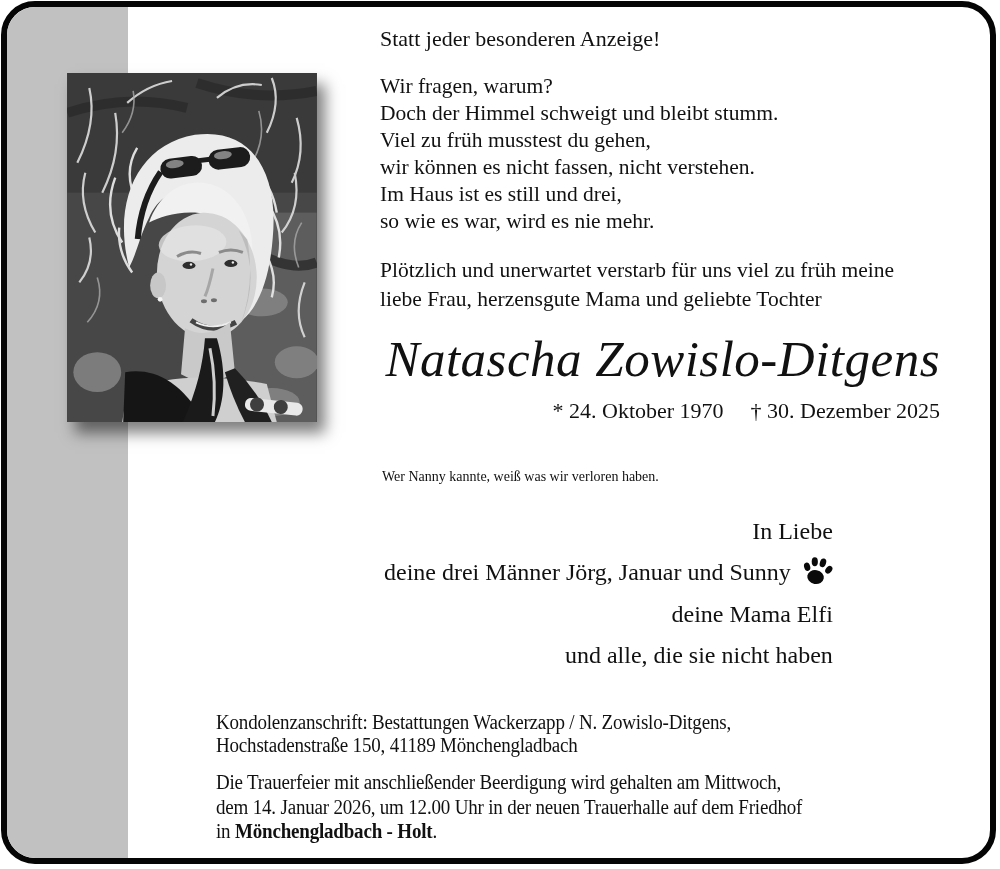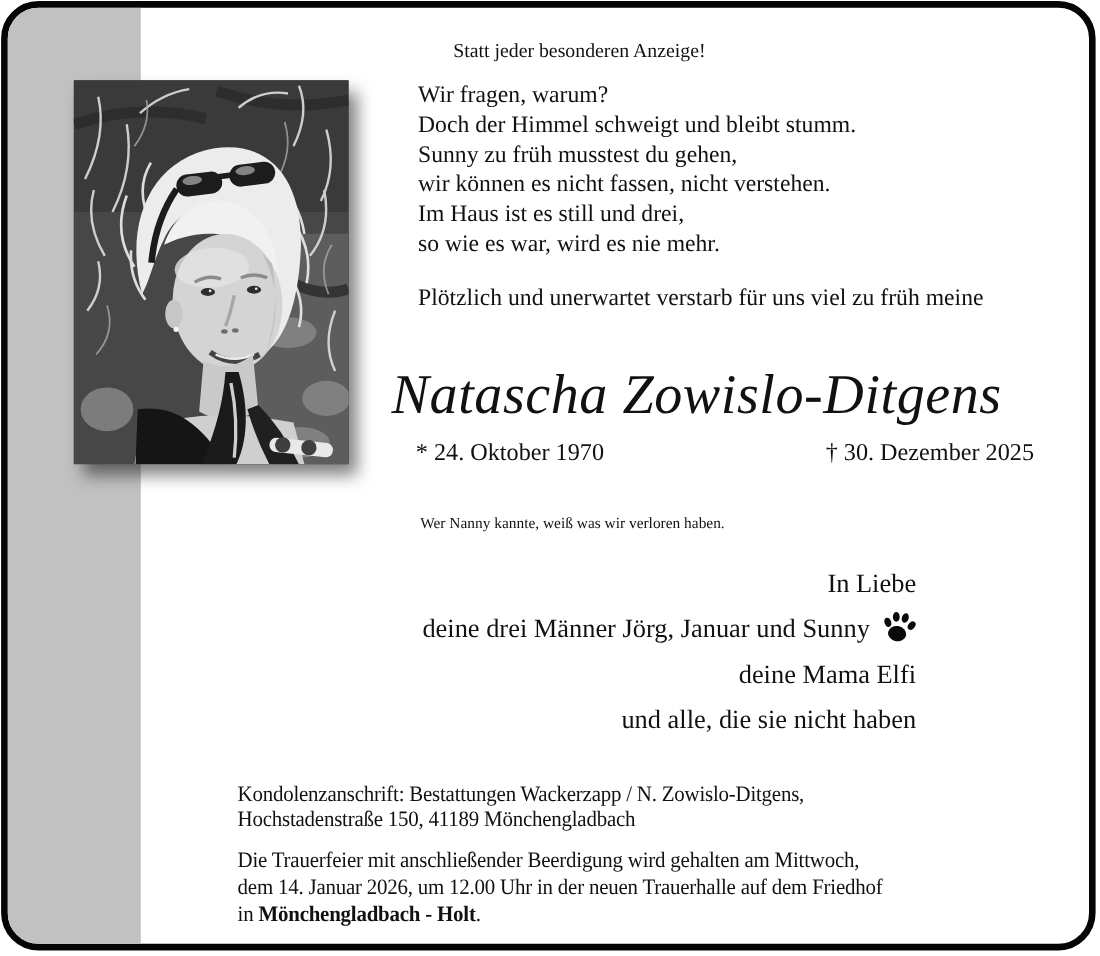--- a/index.html
+++ b/index.html
@@ -14,26 +14,26 @@
          overflow:hidden;background:#ffffff;}
   .gray-band{position:absolute;left:0;top:0;bottom:0;width:121px;background:#c1c1c1;}
 
   
   .photo{position:absolute;left:67px;top:73px;width:250px;height:349px;
          box-shadow:8px 11px 14px rgba(0,0,0,0.50);background:#454545;z-index:3;}
   .photo svg{display:block;width:250px;height:349px;}
 
   
   .txt{position:absolute;z-index:4;}
-  .preface{left:380px;top:36px;font-size:18px;margin-left:32px;}
+  .preface{left:380px;top:26px;font-size:22px;}
   .poem{left:380px;top:73px;font-size:21.5px;line-height:27px;}
   .intro{left:380px;top:256px;font-size:21.5px;line-height:28.5px;}
-  .name{left:356px;top:328px;width:562px;text-align:left;
+  .name{left:378px;top:328px;width:562px;text-align:right;
         font-style:italic;font-size:51px;line-height:62px;letter-spacing:0.5px;}
-  .dates{left:378px;top:398px;width:562px;display:flex;justify-content:space-between;
+  .dates{left:378px;top:398px;width:562px;display:flex;justify-content:flex-end;
          gap:27px;font-size:22px;}
   .remembrance{left:382px;top:469px;font-size:14px;}
   .mourners{left:384px;top:511px;font-size:24px;line-height:41.3px;text-align:right;}
   .paw{display:inline-block;width:31px;height:29px;vertical-align:-6px;margin-left:11px;}
 
   .narrow{transform:scaleX(0.95);transform-origin:left top;letter-spacing:-0.2px;}
   .condolence{left:216px;top:711px;font-size:20px;line-height:22.5px;}
   .funeral{left:216px;top:770px;font-size:20px;line-height:24.6px;}
   .bold{font-weight:bold;}
   .line{white-space:nowrap;}
@@ -145,28 +145,29 @@
           <circle cx="214" cy="334" r="7" fill="#3f3f3f"></circle>
       </g>
     </svg>
   </div>
 
   <div class="txt preface">Statt jeder besonderen Anzeige!</div>
 
   <div class="txt poem">
     <div class="line">Wir fragen, warum?</div>
     <div class="line">Doch der Himmel schweigt und bleibt stumm.</div>
-    <div class="line">Sunny zu früh musstest du gehen,</div>
+    <div class="line">Viel zu früh musstest du gehen,</div>
     <div class="line">wir können es nicht fassen, nicht verstehen.</div>
     <div class="line">Im Haus ist es still und drei,</div>
     <div class="line">so wie es war, wird es nie mehr.</div>
   </div>
 
   <div class="txt intro">
     <div class="line">Plötzlich und unerwartet verstarb für uns viel zu früh meine</div>
+    <div class="line">liebe Frau, herzensgute Mama und geliebte Tochter</div>
   </div>
 
   <div class="txt name">Natascha Zowislo-Ditgens</div>
 
   <div class="txt dates">
     <span>* 24. Oktober 1970</span>
     <span>† 30. Dezember 2025</span>
   </div>
 
   <div class="txt remembrance">Wer Nanny kannte, weiß was wir verloren haben.</div>

